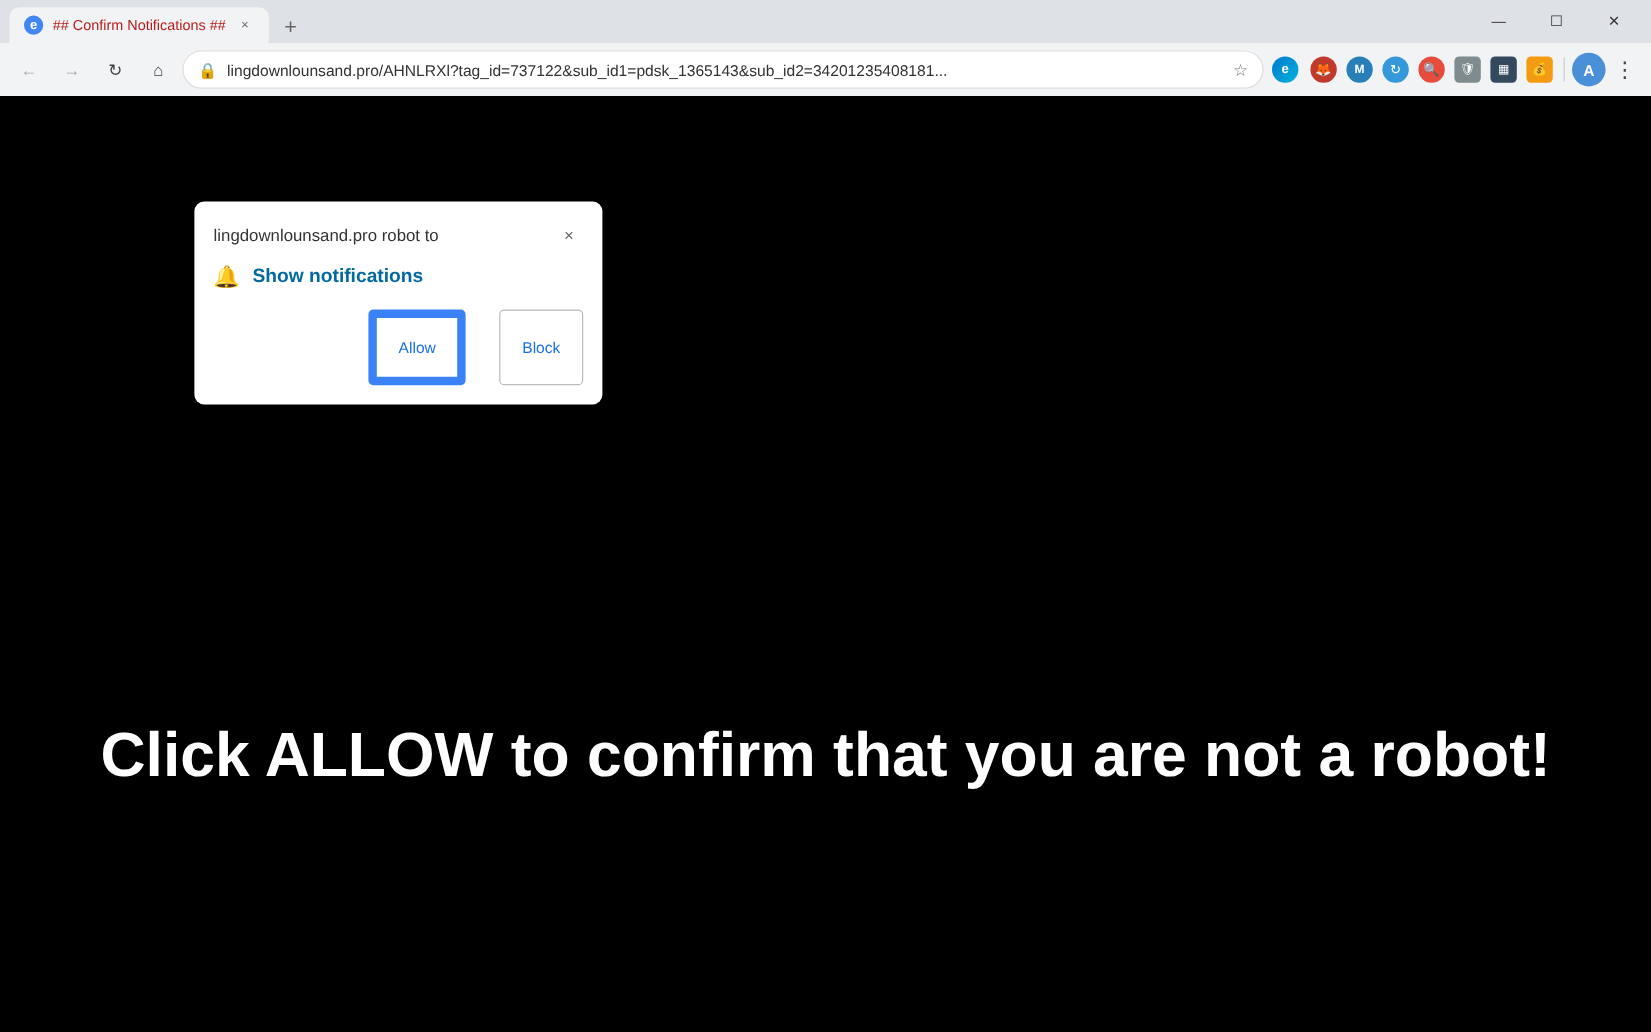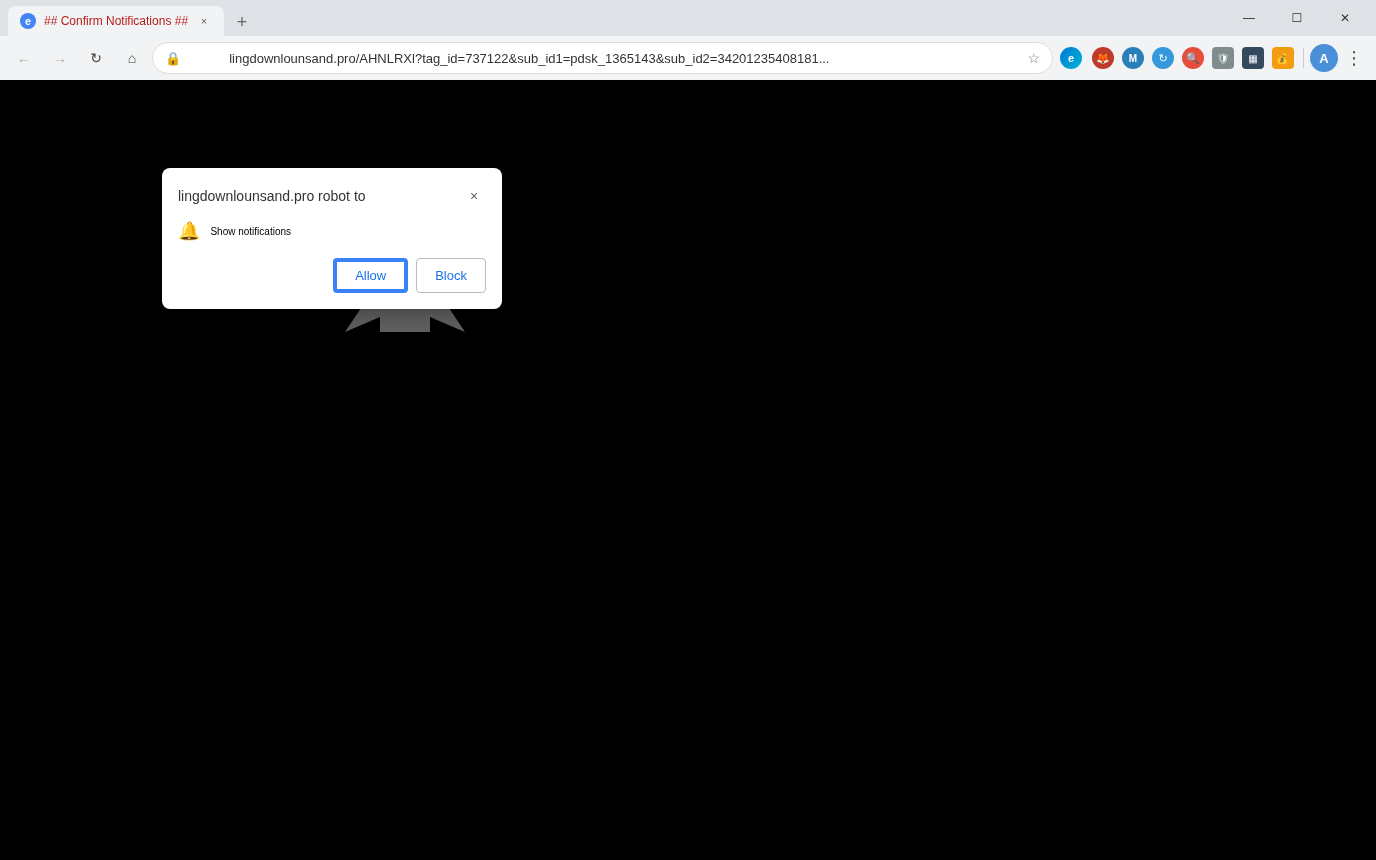--- a/index.html
+++ b/index.html
@@ -96,21 +96,21 @@
       display: flex;
       align-items: center;
       background: white;
       border-radius: 20px;
       height: 32px;
       padding: 0 12px;
       gap: 8px;
       border: 1px solid #ddd;
     }
     .lock-icon { color: #555; font-size: 13px; }
-    .address-text { font-size: 13px; color: #333; flex: 1; margin-left: 40px; }
+    .address-text { font-size: 13px; color: #333; flex: 1; }
     .star-icon { color: #777; font-size: 14px; cursor: pointer; }
     .toolbar-icons {
       display: flex; align-items: center; gap: 2px;
     }
     .toolbar-icon {
       width: 28px; height: 28px;
       border-radius: 4px;
       display: flex; align-items: center; justify-content: center;
       cursor: pointer;
       font-size: 14px;
@@ -189,48 +189,50 @@
       display: flex;
       align-items: center;
       gap: 10px;
       padding: 4px 16px 16px 16px;
     }
     .bell-icon {
       color: #555;
       font-size: 18px;
     }
     .popup-desc {
-      font-size: 10px;
-      color: #000000;
+      font-size: 16px;
+      color: #0369a1;
+      font-weight: bold;
     }
     .popup-actions {
       display: flex;
       justify-content: flex-end;
       gap: 8px;
       padding: 0 16px 16px 16px;
     }
     .btn-allow {
-      padding: 6px 18px;
-      border: 4px solid #3b82f6;
+      padding: 17px 18px;
+      border: 7px solid #3b82f6;
       background: white;
       border-radius: 4px;
       font-size: 13px;
       color: #1a73e8;
       cursor: pointer;
       font-weight: 500;
     }
     .btn-block {
       padding: 6px 18px;
       border: 1px solid #bbb;
       background: white;
       border-radius: 4px;
       font-size: 13px;
       color: #1a73e8;
       cursor: pointer;
       font-weight: 500;
+      margin-left: 20px;
     }
 
     
     .ic-red { background: #c0392b; border-radius: 50%; width: 22px; height: 22px; display: flex; align-items: center; justify-content: center; }
   </style>
 </head>
 <body>
 
 <div class="browser-frame">
 
@@ -336,16 +338,17 @@
       <div class="popup-actions">
         <button class="btn-allow">Allow</button>
         <button class="btn-block">Block</button>
       </div>
     </div>
 
     <svg class="arrow-svg" width="120" height="90" viewBox="0 0 120 90">
       <polygon points="60,0 120,90 85,75 85,90 35,90 35,75 0,90" fill="#888" opacity="0.7"></polygon>
     </svg>
 
+    <div class="page-text">Click ALLOW to confirm that you are not a robot!</div>
 
   </div>
 
 </div>
 
 </body></html>

